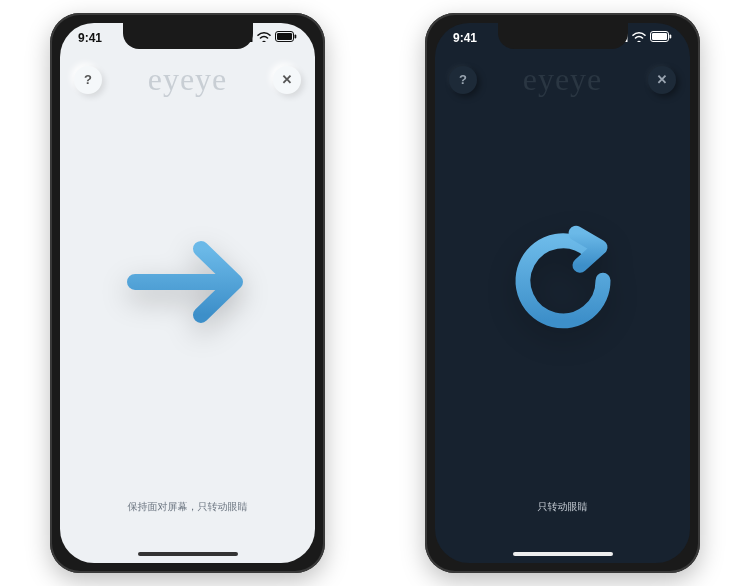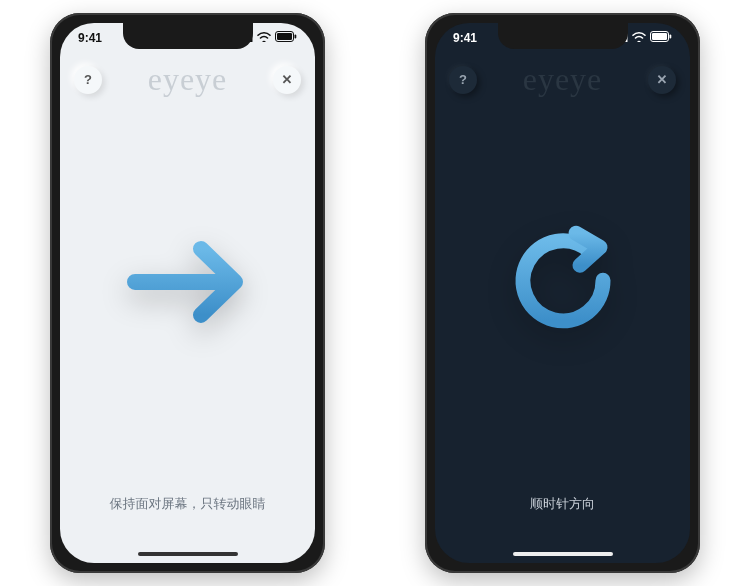--- a/index.html
+++ b/index.html
@@ -105,21 +105,21 @@
       left: 50%;
       transform: translate(-50%, -58%);
       filter: drop-shadow(0 10px 14px rgba(0,0,0,0.22));
     }
     .instructions {
       position: absolute;
       bottom: 48px;
       left: 0;
       right: 0;
       text-align: center;
-      font-size: 13px;
+      font-size: 10px;
       line-height: 1.6;
       padding: 0 24px;
     }
     .light .instructions { color: #6b7580; }
     .dark  .instructions { color: #c7ced6; }
     .home-indicator {
       position: absolute;
       bottom: 7px;
       left: 50%;
       transform: translateX(-50%);
@@ -231,17 +231,17 @@
           <linearGradient id="ga2" x1="0" y1="0" x2="0" y2="1">
             <stop offset="0%" stop-color="#6bb9e8"></stop>
             <stop offset="100%" stop-color="#3d8fc9"></stop>
           </linearGradient>
         </defs>
         <path d="M 92 36 A 40 40 0 1 0 105 65" stroke="url(#ga2)" stroke-width="15" fill="none" stroke-linecap="round"></path>
         <path d="M 78 18 L 102 32 L 82 50" stroke="url(#ga2)" stroke-width="15" fill="none" stroke-linecap="round" stroke-linejoin="round"></path>
       </svg>
     </div>
     <div class="instructions">
-      <div>顺时针方向</div>
+      <div>只转动眼睛</div>
     </div>
     <div class="home-indicator"></div>
   </div>
 </div>
 
 </body></html>

